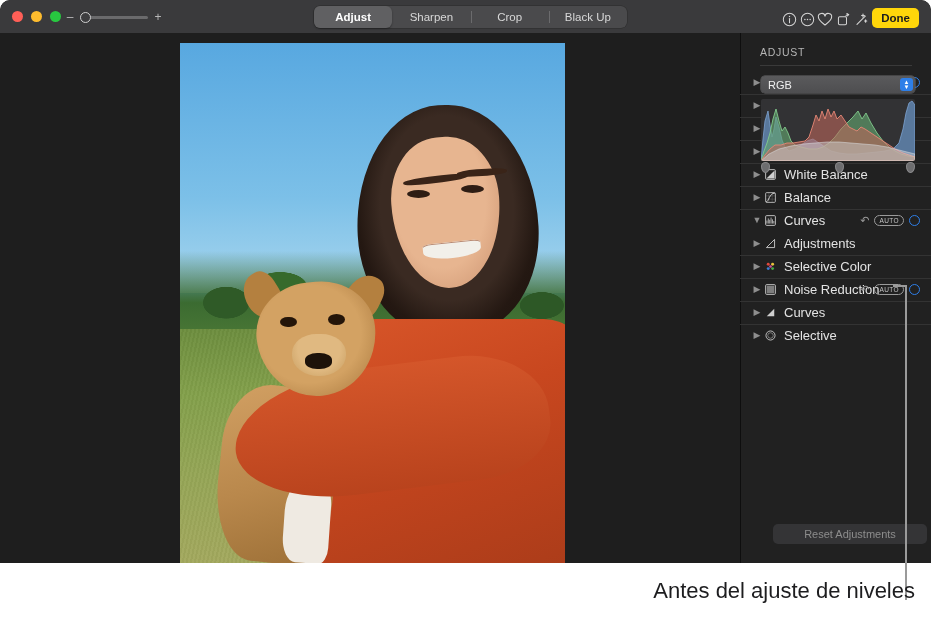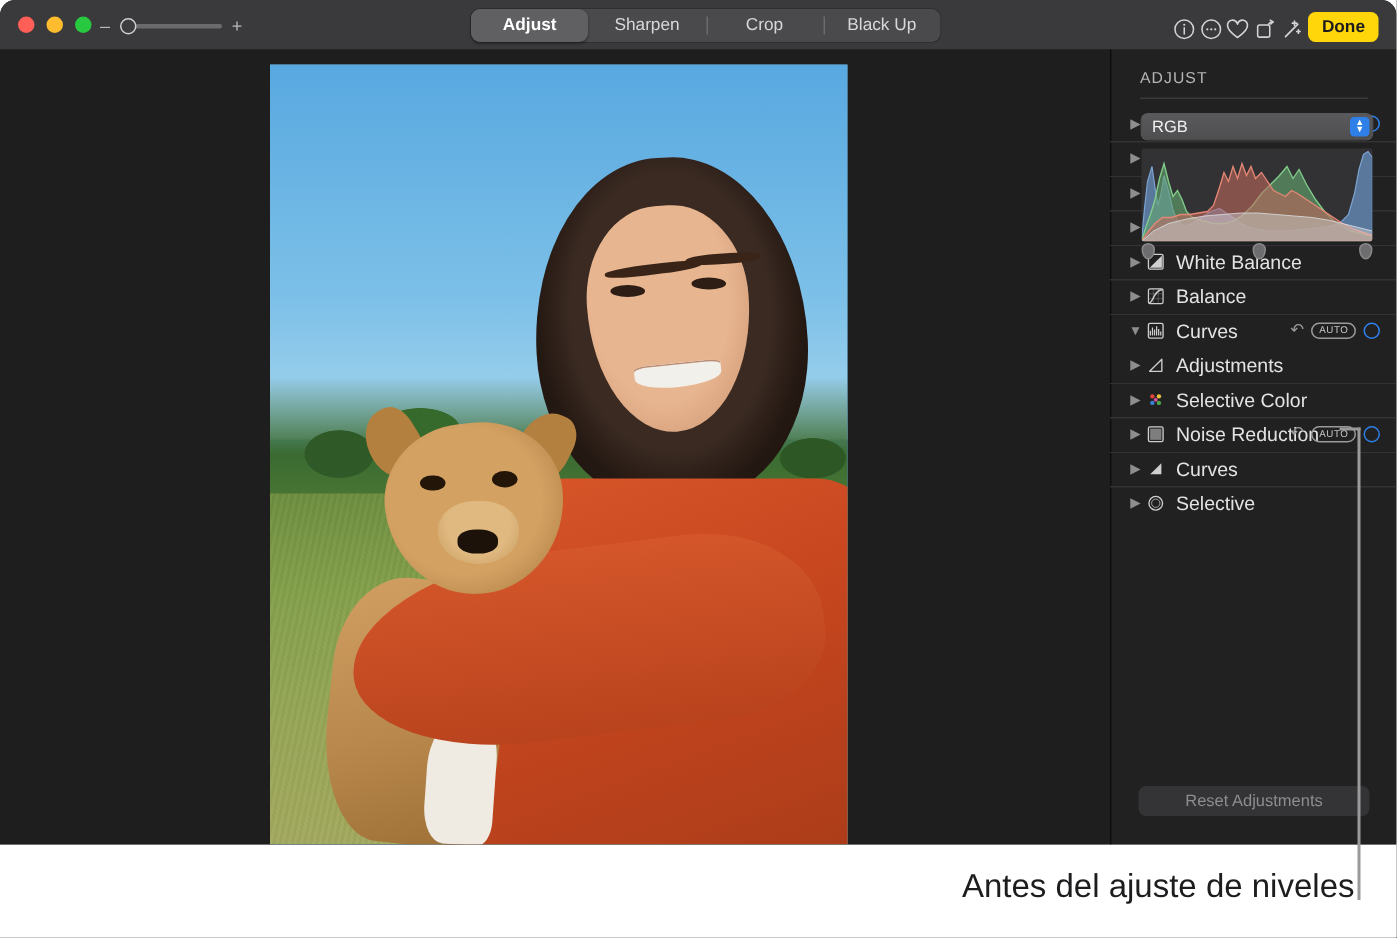--- a/index.html
+++ b/index.html
@@ -167,30 +167,30 @@
   .histo{
     position:relative;margin:6px 16px 0 21px;height:62px;background:#323234;border-radius:2px;overflow:hidden;
   }
   .histo svg{display:block;width:100%;height:100%;}
   .levbar{position:relative;margin:0 16px 0 21px;height:14px;}
   .handle{position:absolute;top:1px;width:9px;height:11px;background:#6d6d6f;
     border:1px solid #8a8a8c;box-sizing:border-box;
     border-radius:50% 50% 50% 50%/62% 62% 38% 38%;transform:rotate(180deg);}
 
   .reset{
-    position:absolute;left:19px;top:491px;width:154px;height:20px;border-radius:5px;
+    position:absolute;left:33px;top:491px;width:154px;height:20px;border-radius:5px;
     background:#343436;color:#8d8d8d;font-size:11px;display:flex;align-items:center;justify-content:center;
   }
 
   
   .callout{position:absolute;left:905px;top:285px;width:2px;height:315px;background:#9a9a9a;}
   .callout-tip{position:absolute;left:893px;top:285px;width:14px;height:2px;background:#9a9a9a;}
   .caption{
     position:absolute;left:0;top:578px;width:903px;text-align:right;
-    font-size:22px;color:#1d1d1f;
+    font-size:22px;color:#1d1d1f;padding-left:12px;
   }
 </style>
 </head>
 <body>
 
 <div class="stage">
 
   <div class="window">
 
     <div class="titlebar">

